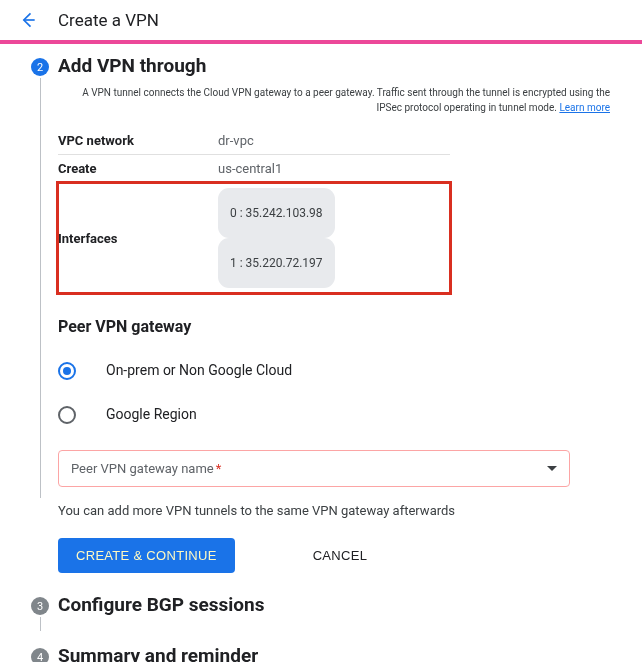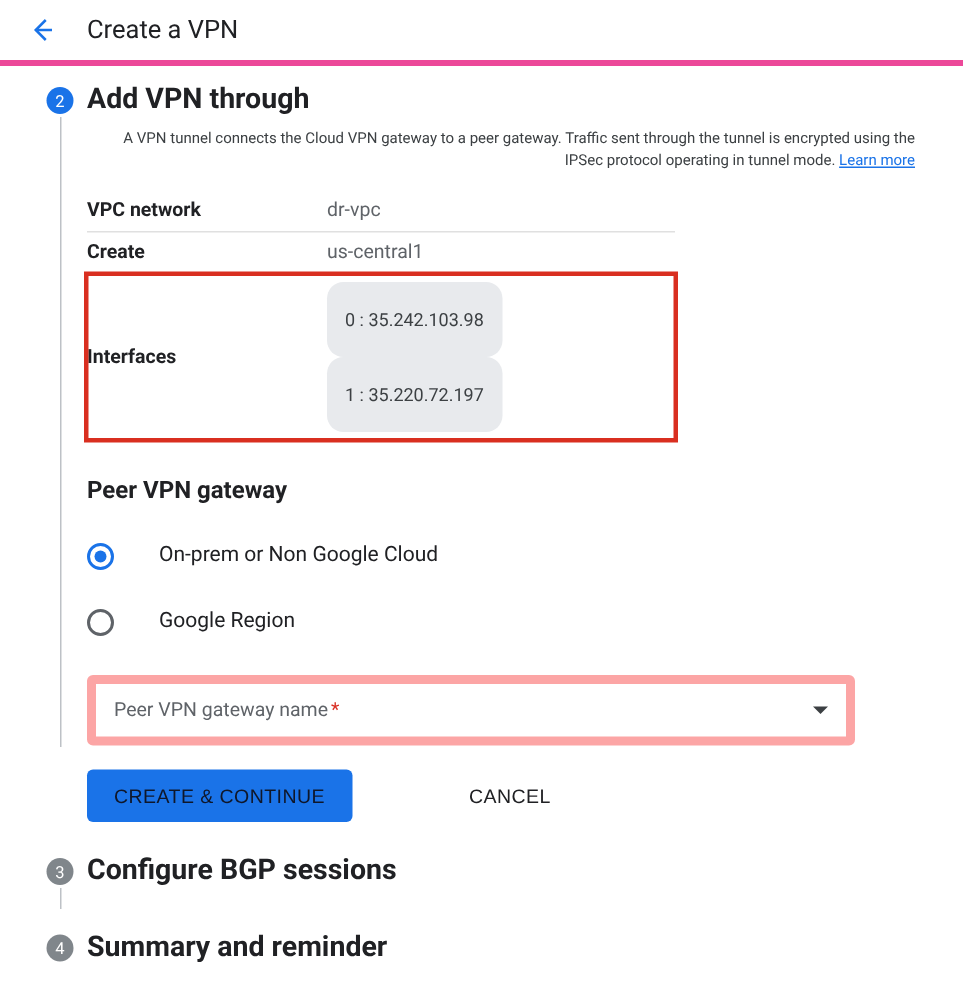--- a/index.html
+++ b/index.html
@@ -138,37 +138,37 @@
   }
   .radio.checked { border-color: #1a73e8; }
   .radio.checked::after {
     content: "";
     width: 8px;
     height: 8px;
     border-radius: 50%;
     background: #1a73e8;
   }
   .select-field {
-    border: 6px solid #fca5a5;
+    border: 1px solid #fca5a5;
     border-radius: 4px;
     padding: 10px 12px;
     display: flex;
     align-items: center;
     justify-content: space-between;
     margin: 22px 0 16px 0;
     max-width: 512px;
     cursor: pointer;
   }
   .select-placeholder { color: #5f6368; font-size: 13px; }
   .req { color: #d93025; margin-left: 2px; }
   .helper { font-size: 13px; color: #3c4043; margin: 14px 0 20px 0; }
   .button-row { display: flex; align-items: center; gap: 24px; }
   .btn-primary {
     background: #1a73e8;
-    color: #0f172a;
+    color: #fef9c3;
     border: none;
     border-radius: 4px;
     padding: 10px 18px;
     font-size: 13px;
     font-weight: 500;
     letter-spacing: 0.3px;
     cursor: pointer;
   }
   .btn-flat {
     background: none;
@@ -246,20 +246,21 @@
         <span>Google Region</span>
       </div>
 
       <div class="select-field">
         <span class="select-placeholder">
           <span>Peer VPN gateway name</span><span class="req">*</span>
         </span>
         <span class="caret-down"></span>
       </div>
 
+      <div class="helper">You can add more VPN tunnels to the same VPN gateway afterwards</div>
 
       <div class="button-row">
         <button class="btn-primary">CREATE &amp; CONTINUE</button>
         <button class="btn-flat">CANCEL</button>
       </div>
     </div>
   </div>
 
   <div class="step">
     <div class="step-indicator-col">

